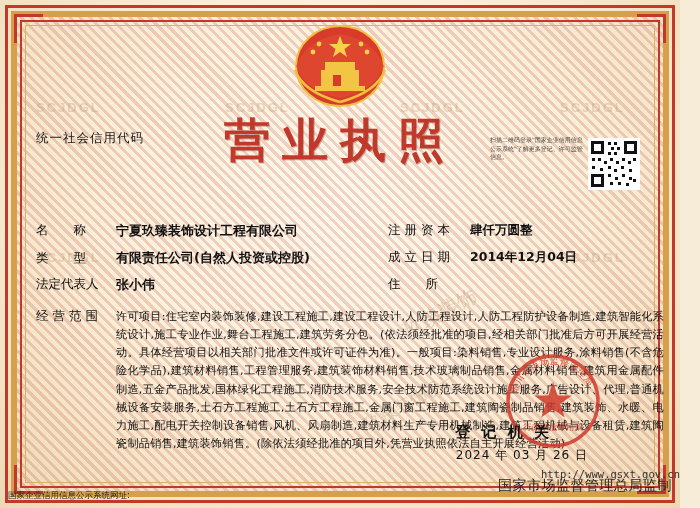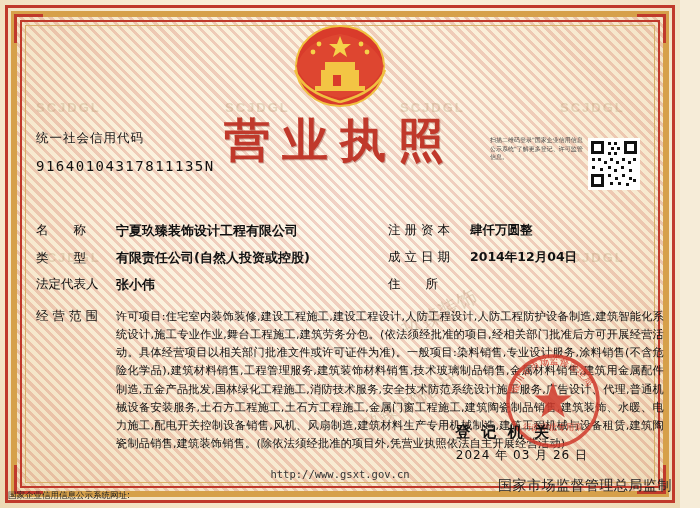--- a/index.html
+++ b/index.html
@@ -138,21 +138,21 @@
     position:absolute;right:128px;bottom:66px;
     font-size:15px;font-weight:bold;color:#111;letter-spacing:3px;padding-left:16px;
   }
   .regdate{
     position:absolute;right:92px;bottom:44px;
     font-size:12px;color:#111;letter-spacing:1px;
   }
 
   
   .footer-url{
-    position:absolute;left:0;right:0;bottom:28px;text-align:center;
+    position:absolute;left:0;right:0;bottom:28px;text-align:right;
     font-size:10.5px;color:#333;
     font-family:"DejaVu Sans Mono","Liberation Mono",monospace;
     margin-top:8px;
   }
   .footer-left{
     position:absolute;left:8px;bottom:6px;
     font-size:8.5px;color:#222;
   }
   .footer-right{
     position:absolute;right:8px;bottom:13px;
@@ -201,21 +201,20 @@
       <circle cx="86" cy="34" r="2.4" fill="#f5d24a"></circle>
 
       <path d="M14 52 q8 22 45 32" fill="none" stroke="#f0c040" stroke-width="2.5"></path>
       <path d="M104 52 q-8 22 -45 32" fill="none" stroke="#f0c040" stroke-width="2.5"></path>
     </svg>
   </div>
 
   <div class="title">营业执照</div>
 
   <div class="code-label">统一社会信用代码</div>
-  <div class="code-value">91640104317811135N</div>
 
   <div class="qr-note">扫描二维码登录"国家企业信用信息公示系统"了解更多登记、许可监管信息。</div>
   <div class="qr-wrap">
     <svg class="qr" viewBox="0 0 52 52">
       <rect width="52" height="52" fill="#ffffff"></rect>
       <g fill="#111">
         <rect x="3" y="3" width="13" height="13"></rect>
           <rect x="6" y="6" width="7" height="7" fill="#fff"></rect>
         <rect x="36" y="3" width="13" height="13"></rect>
           <rect x="39" y="6" width="7" height="7" fill="#fff"></rect>

